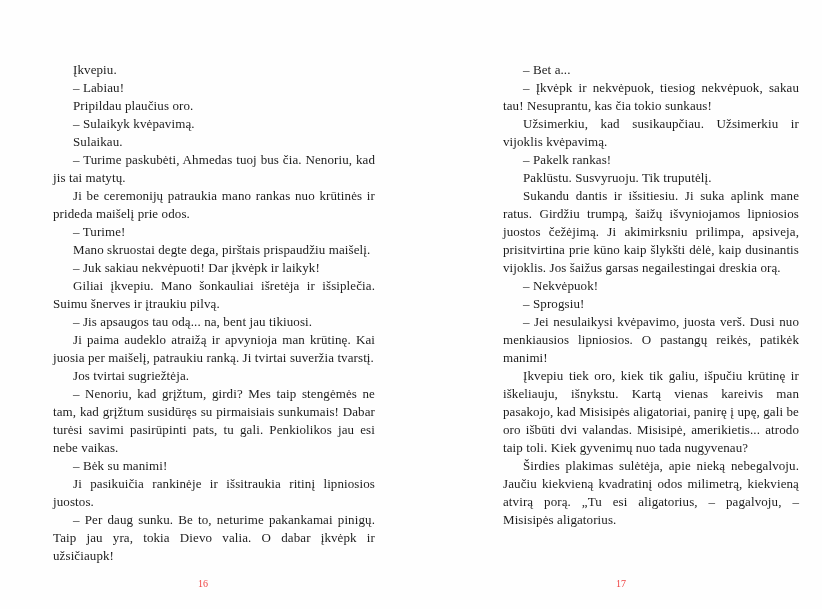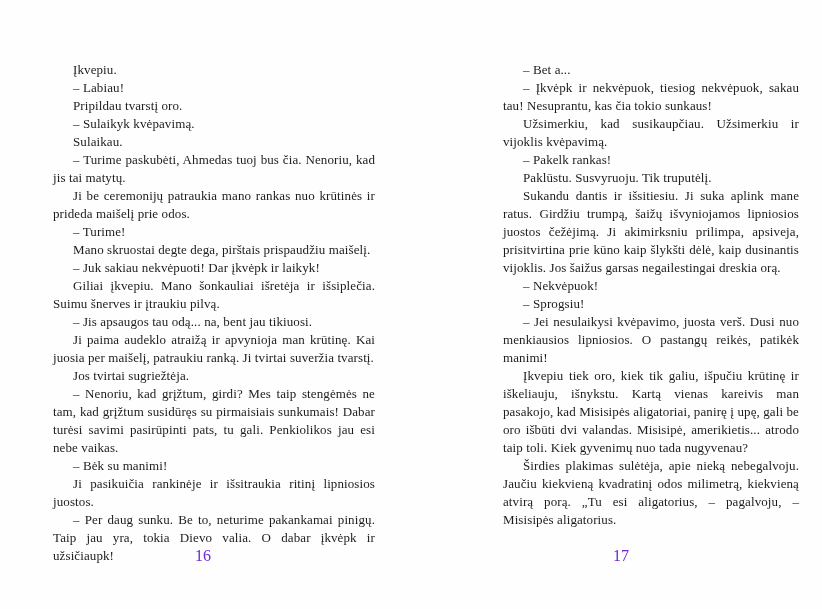--- a/index.html
+++ b/index.html
@@ -37,45 +37,45 @@
     left: 503px;
     width: 296px;
   }
   .para {
     margin: 0;
     padding: 0;
     text-indent: 20px;
   }
   .page-number {
     position: absolute;
-    top: 548px;
-    font-size: 16px;
+    top: 576px;
+    font-size: 10px;
     line-height: 16px;
     text-align: center;
-    color: #6d28d9;
+    color: #ef4444;
   }
   #page-left .page-number {
     left: 53px;
     width: 300px;
   }
   #page-right .page-number {
     left: 476px;
     width: 290px;
   }
 </style>
 </head>
 <body>
 
 <div class="spread">
 
   <div class="page" id="page-left">
     <div class="text-block">
         <p class="para">Įkvepiu.</p>
         <p class="para">– Labiau!</p>
-        <p class="para">Pripildau tvarstį oro.</p>
+        <p class="para">Pripildau plaučius oro.</p>
         <p class="para">– Sulaikyk kvėpavimą.</p>
         <p class="para">Sulaikau.</p>
         <p class="para">– Turime paskubėti, Ahmedas tuoj bus čia. Nenoriu, kad jis tai matytų.</p>
         <p class="para">Ji be ceremonijų patraukia mano rankas nuo krūtinės ir prideda maišelį prie odos.</p>
         <p class="para">– Turime!</p>
         <p class="para">Mano skruostai degte dega, pirštais prispaudžiu maišelį.</p>
         <p class="para">– Juk sakiau nekvėpuoti! Dar įkvėpk ir laikyk!</p>
         <p class="para">Giliai įkvepiu. Mano šonkauliai išretėja ir išsiplečia. Suimu šnerves ir įtraukiu pilvą.</p>
         <p class="para">– Jis apsaugos tau odą... na, bent jau tikiuosi.</p>
         <p class="para">Ji paima audeklo atraižą ir apvynioja man krūtinę. Kai juosia per maišelį, patraukiu ranką. Ji tvirtai suveržia tvarstį.</p>

